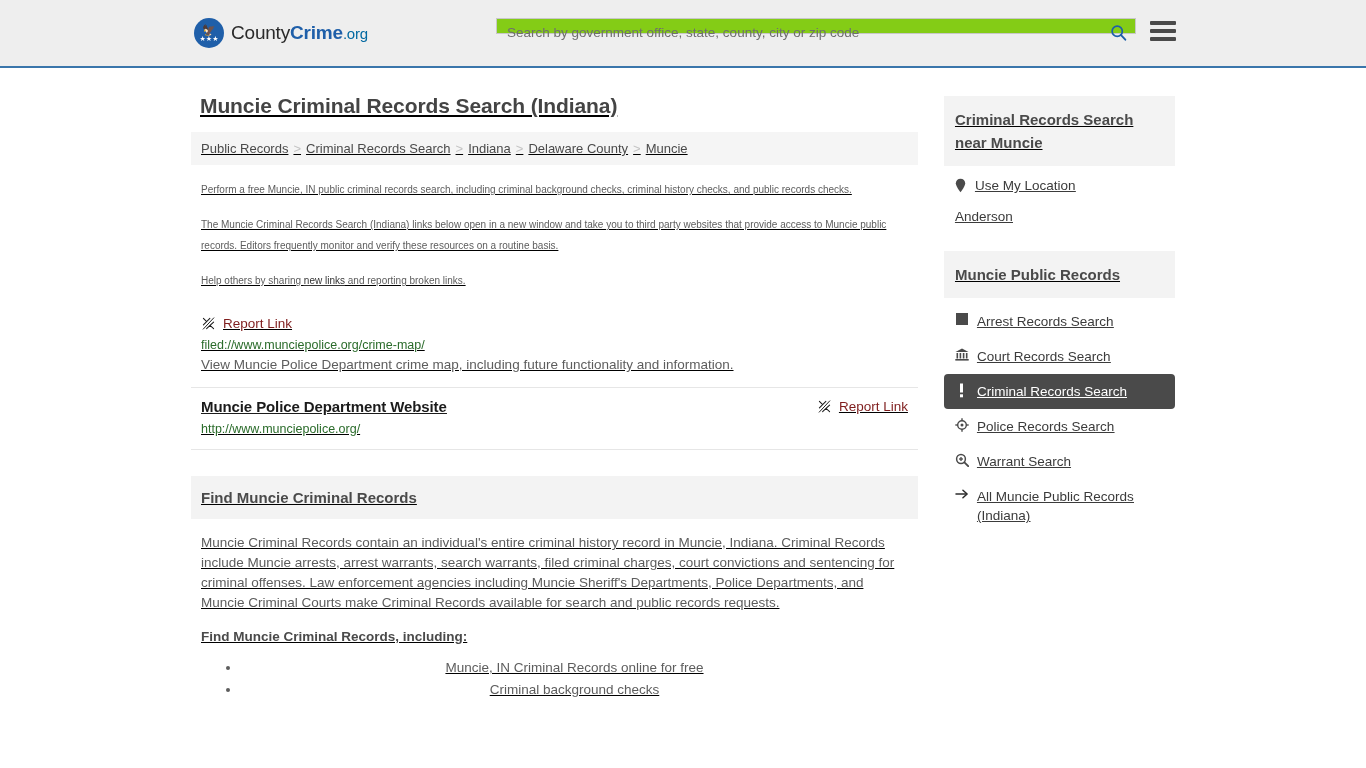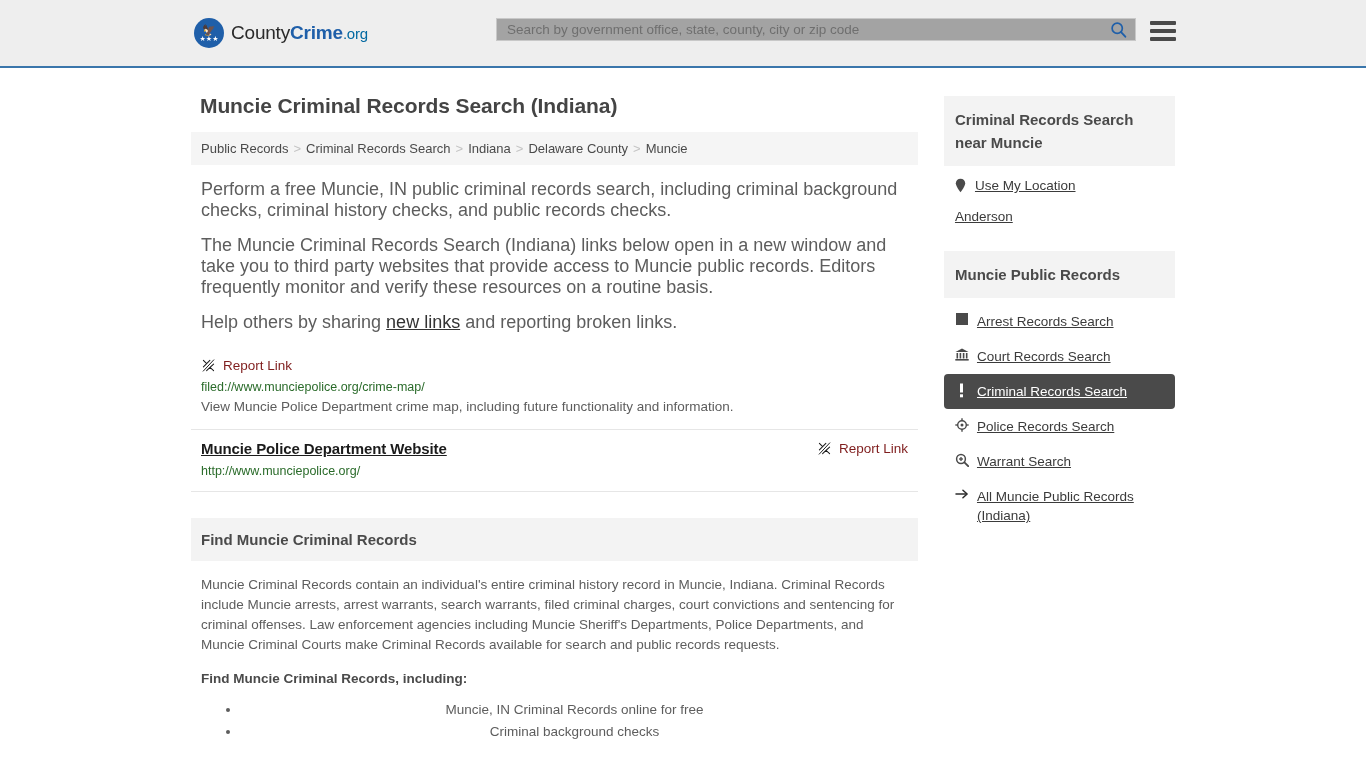--- a/index.html
+++ b/index.html
@@ -51,25 +51,24 @@
   }
   .logo-text .b { font-weight: bold; color: #1f5fa9; }
   .logo-text .county { font-weight: normal; color: #2a2a2a; }
   .logo-text .org { font-size: 15px; color: #0369a1; }
 
   .search-wrap {
     position: absolute;
     left: 496px;
     top: 18px;
     width: 640px;
-    height: 23px;
-    background: #a3a3a3;
+    height: 16px;
+    background: #84cc16;
     border: 1px solid #c8c8c8;
     display: flex;
-    align-items: center;
   }
   .search-input {
     flex: 1;
     border: none;
     outline: none;
     height: 26px;
     padding: 0 10px;
     font-size: 13.5px;
     color: #444;
     font-family: "Liberation Sans", sans-serif;
@@ -96,20 +95,21 @@
     display: block; height: 4px; width: 26px;
     background: #4a4a4a; border-radius: 1px;
   }
 
   
   .page {
     width: 1366px;
     padding: 0;
     display: flex;
     justify-content: center;
+    text-decoration: underline;
   }
   .container {
     width: 984px;
     display: flex;
     gap: 26px;
     padding-top: 16px;
   }
   .main-col { width: 730px; }
   .side-col { width: 232px; padding-top: 12px; }
 
@@ -129,21 +129,21 @@
     margin-bottom: 14px;
   }
   .breadcrumb a {
     color: #4a4a4a;
     text-decoration: none;
   }
   .breadcrumb .sep { margin: 0 5px; color: #c3c3c3; }
 
   .intro { padding: 0 10px; }
   .intro p {
-    font-size: 18px;
+    font-size: 10px;
     line-height: 21px;
     color: #5d5d5d;
     margin: 0 0 14px 0;
   }
   .intro p a { color: #333333; text-decoration: underline; font-weight: normal; }
 
   
   .result {
     padding: 10px 10px 12px 10px;
     border-bottom: 1px solid #e6e6e6;

